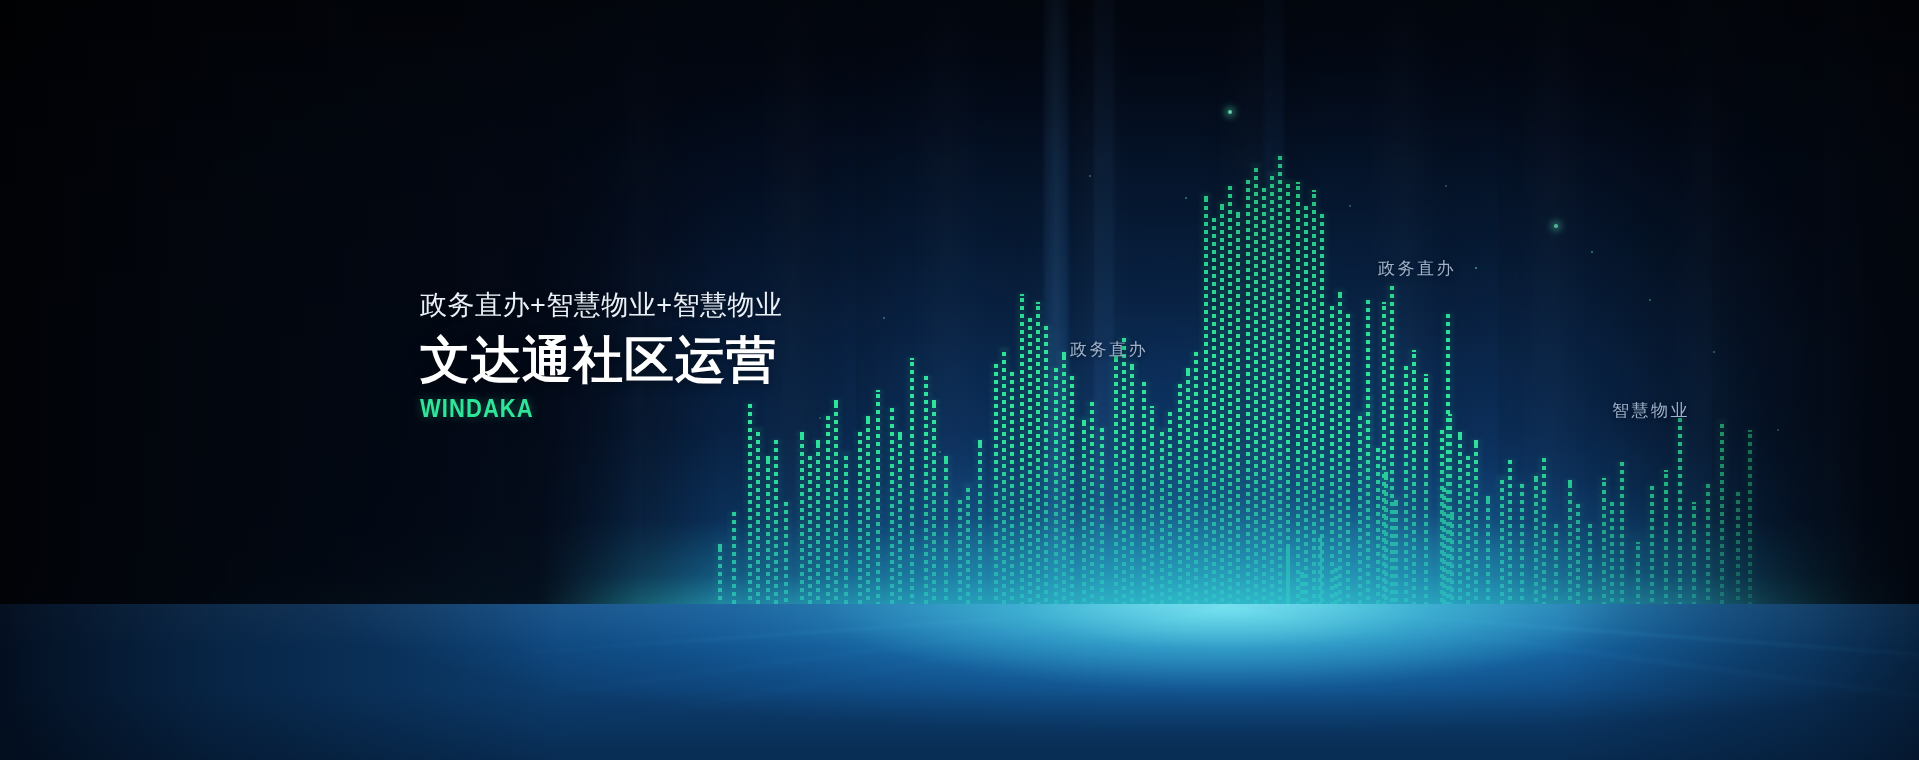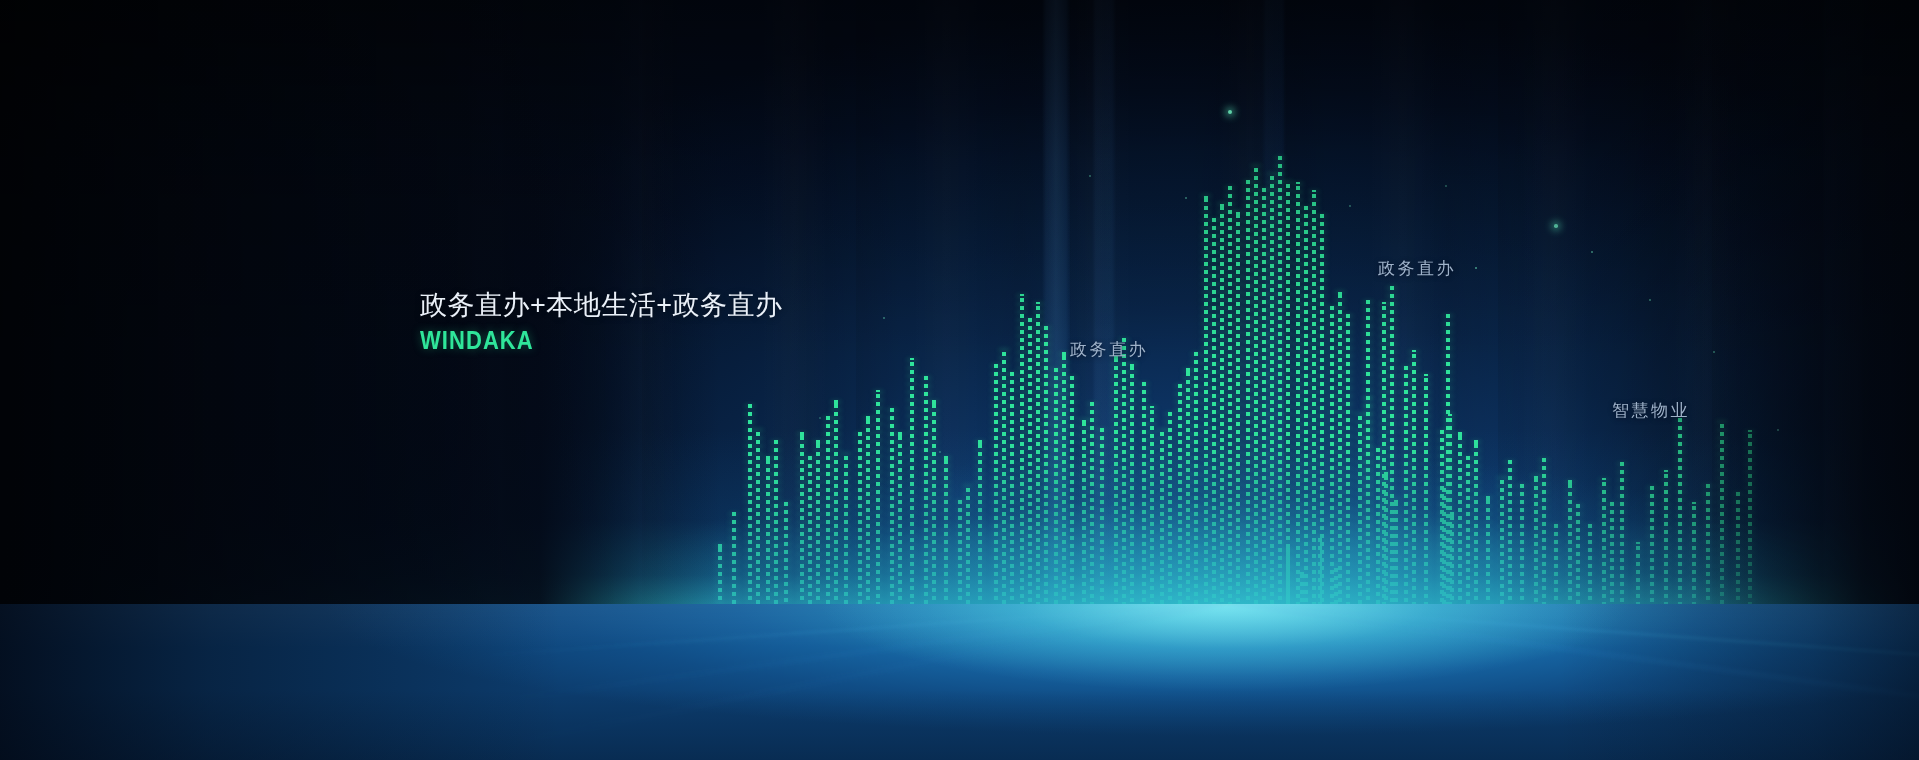--- a/index.html
+++ b/index.html
@@ -552,17 +552,18 @@
       </div>
     <div id="ground-sheen"></div>
     <div id="ground-vig"></div>
   </div>
 
   <div class="skylabel" id="label-zhengwu">政务直办</div>
   <div class="skylabel" id="label-bendi">政务直办</div>
   <div class="skylabel" id="label-zhihui">智慧物业</div>
 
   <div id="copy">
-    <div id="tagline">政务直办+本地生活+政务直办</div>
+    <div id="tagline">政务直办+智慧物业+智慧物业</div>
+    <div id="headline">文达通社区运营</div>
     <div id="brand">WINDAKA</div>
   </div>
 
 </div>
 
 </body></html>

